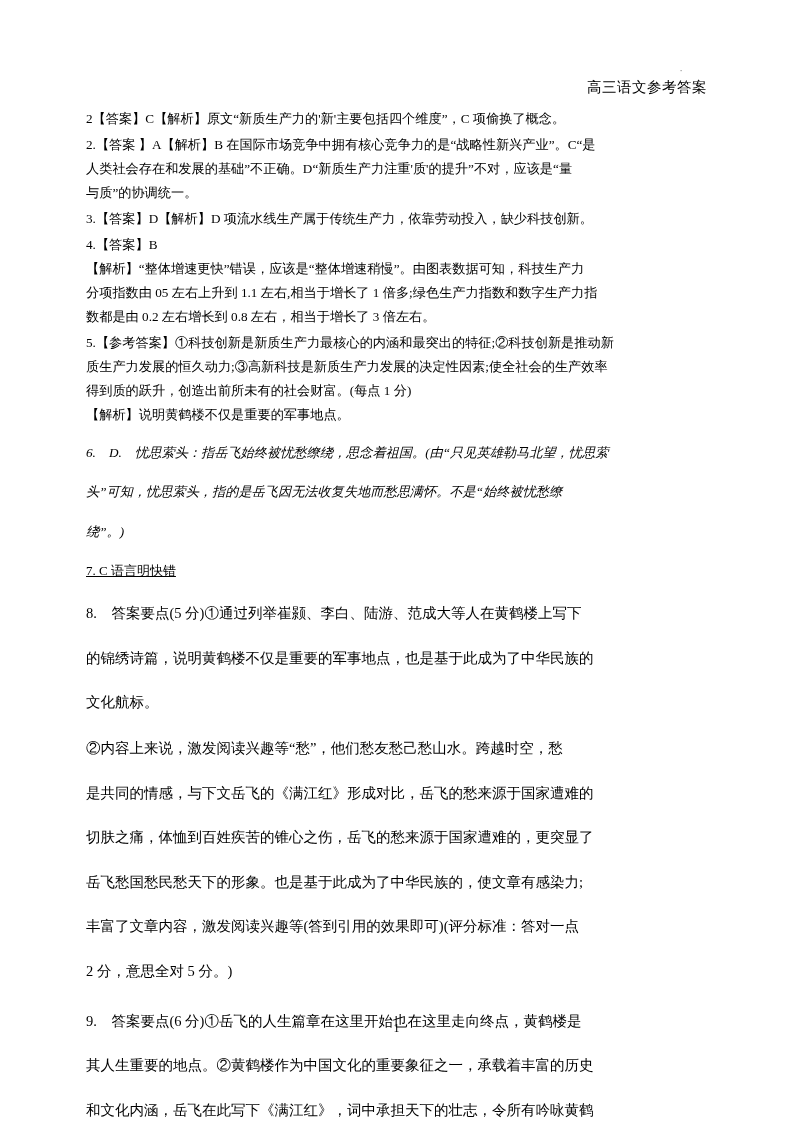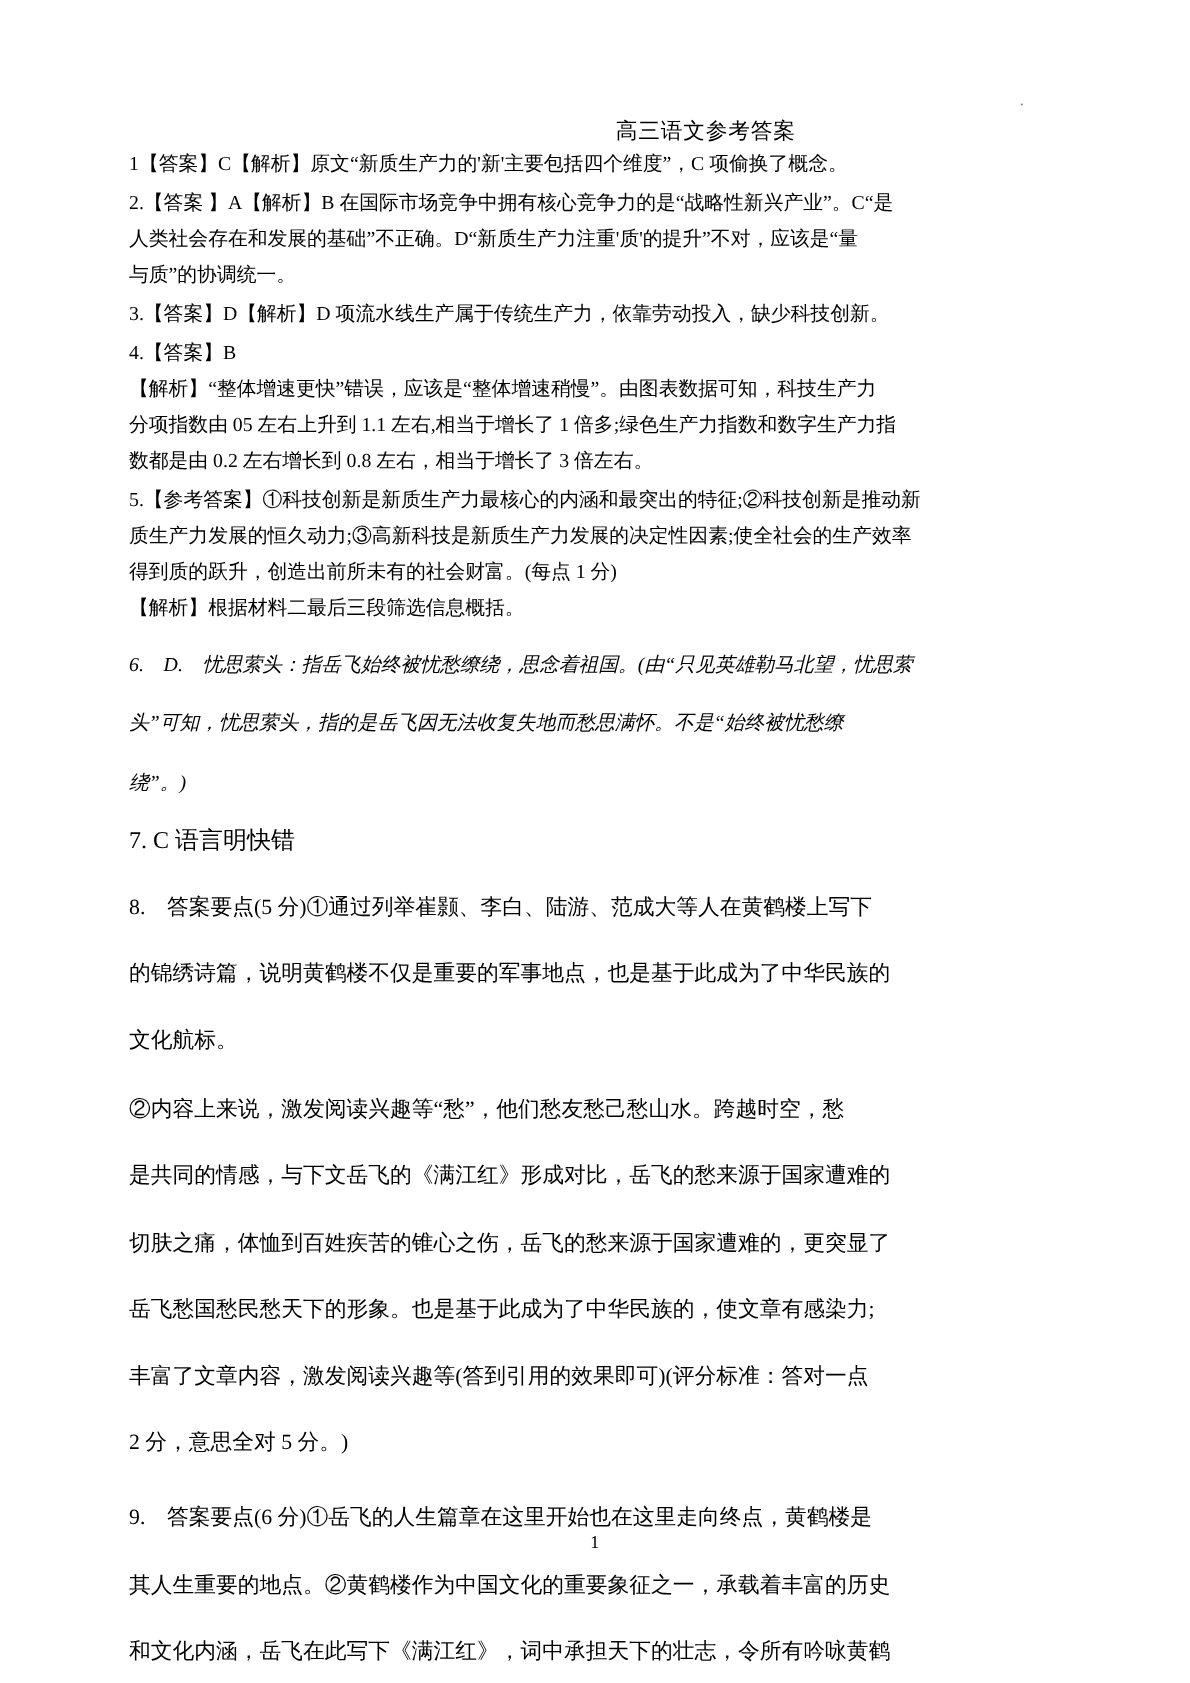--- a/index.html
+++ b/index.html
@@ -17,22 +17,22 @@
   }
   .page {
     position: relative;
     width: 793px;
     height: 1122px;
     box-sizing: border-box;
     padding: 60px 86px 40px 86px;
   }
   .doc-title {
     font-size: 14.5px;
-    text-align: center;
-    margin: 18px 0 0 148px;
+    text-align: right;
+    margin: 18px 0 10px 148px;
     letter-spacing: 0.5px;
   }
   .small-line {
     font-size: 13.2px;
     line-height: 24px;
     margin: 0;
     text-align: justify;
   }
   .blk {
     margin: 0 0 2px 0;
@@ -45,23 +45,24 @@
     line-height: 30px;
     text-align: justify;
   }
   .answer6 {
     font-size: 13.2px;
     line-height: 26px;
     text-align: justify;
     font-style: italic;
   }
   .answer7 {
-    font-size: 16px;
+    font-size: 13px;
     line-height: 26px;
     margin-top: 6px;
+    text-decoration: underline;
   }
   .sect8 {
     margin-top: 10px;
   }
   .sect9 {
     margin-top: 20px;
   }
   .page-number {
     position: absolute;
     bottom: 86px;
@@ -82,21 +83,21 @@
 </head>
 <body>
 
 <div class="page">
 
   <div class="dot-mark">·</div>
 
   <div class="doc-title">高三语文参考答案</div>
 
   <div class="blk">
-    <p class="small-line">1【答案】C【解析】原文“新质生产力的'新'主要包括四个维度”，C 项偷换了概念。</p>
+    <p class="small-line">2【答案】C【解析】原文“新质生产力的'新'主要包括四个维度”，C 项偷换了概念。</p>
   </div>
 
   <div class="blk">
     <p class="small-line">2.【答案 】A【解析】B 在国际市场竞争中拥有核心竞争力的是“战略性新兴产业”。C“是</p>
     <p class="small-line">人类社会存在和发展的基础”不正确。D“新质生产力注重'质'的提升”不对，应该是“量</p>
     <p class="small-line">与质”的协调统一。</p>
   </div>
 
   <div class="blk">
     <p class="small-line">3.【答案】D【解析】D 项流水线生产属于传统生产力，依靠劳动投入，缺少科技创新。</p>
@@ -106,21 +107,21 @@
     <p class="small-line">4.【答案】B</p>
     <p class="small-line">【解析】“整体增速更快”错误，应该是“整体增速稍慢”。由图表数据可知，科技生产力</p>
     <p class="small-line">分项指数由 05 左右上升到 1.1 左右,相当于增长了 1 倍多;绿色生产力指数和数字生产力指</p>
     <p class="small-line">数都是由 0.2 左右增长到 0.8 左右，相当于增长了 3 倍左右。</p>
   </div>
 
   <div class="blk">
     <p class="small-line">5.【参考答案】①科技创新是新质生产力最核心的内涵和最突出的特征;②科技创新是推动新</p>
     <p class="small-line">质生产力发展的恒久动力;③高新科技是新质生产力发展的决定性因素;使全社会的生产效率</p>
     <p class="small-line">得到质的跃升，创造出前所未有的社会财富。(每点 1 分)</p>
-    <p class="small-line">【解析】根据材料二最后三段筛选信息概括。</p>
+    <p class="small-line">【解析】说明黄鹤楼不仅是重要的军事地点。</p>
   </div>
 
   <div class="blk">
     <p class="answer6">6.　D.　忧思萦头：指岳飞始终被忧愁缭绕，思念着祖国。(由“只见英雄勒马北望，忧思萦</p>
     <p class="answer6">头”可知，忧思萦头，指的是岳飞因无法收复失地而愁思满怀。不是“始终被忧愁缭</p>
     <p class="answer6">绕”。)</p>
   </div>
 
   <div class="blk">
     <p class="answer7">7. C 语言明快错</p>

